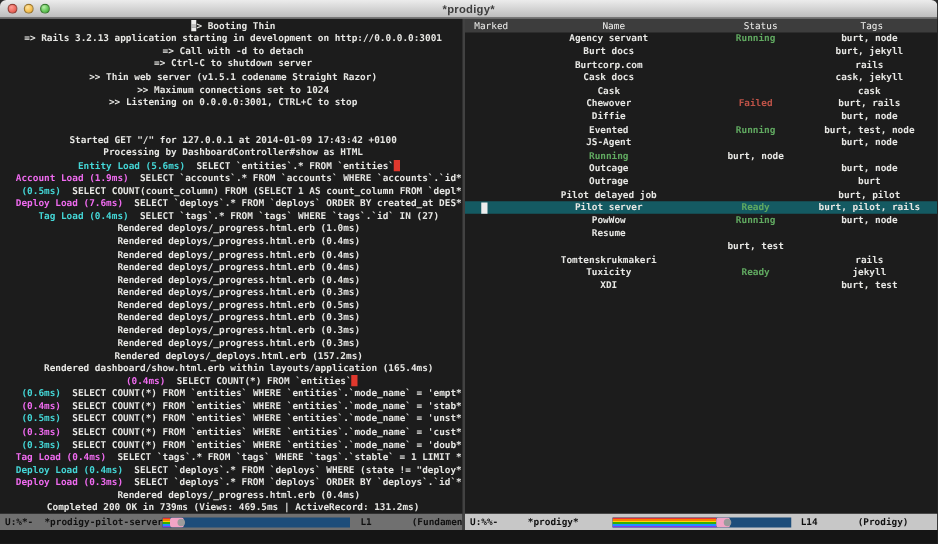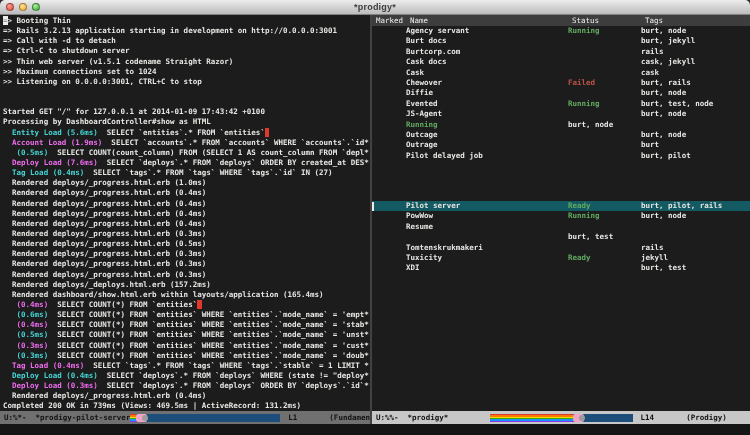--- a/index.html
+++ b/index.html
@@ -1,19 +1,19 @@
 <!DOCTYPE html>
 <html style="--cyan: #44d6d6; --magenta: #f06bf0; --green: #61aa61; --red: #bf5348; --selection_teal: #145a62; --cursor_red: #e0382d; --nyan_blue: #1d4d7a;"><head>
 <meta charset="utf-8">
 <style>
   html,body { margin:0; padding:0; background:#2a2a2a; }
   body { width:750px; height:435px; overflow:hidden; font-family:"DejaVu Sans Mono", monospace; }
 
   .window { width:750px; height:435px; display:flex; flex-direction:column;
-            border-radius:5px 5px 0 0; overflow:hidden; background:#1c1c1c; }
+            border-radius:5px 5px 0 0; overflow:hidden; background:#1c1c1c;text-align:center; }
 
   
   .titlebar { height:14px; flex:0 0 14px; background:linear-gradient(#ececec,#bcbcbc);
               border-bottom:1px solid #828282; position:relative;
               display:flex; align-items:center; justify-content:center; }
   .lights { position:absolute; left:6px; top:3px; display:flex; gap:5px; }
   .light { width:8px; height:8px; border-radius:50%; border:0.5px solid rgba(0,0,0,.35); box-sizing:border-box; }
   .light.close { background:radial-gradient(circle at 35% 30%, #ff9d96, #ec6a5e 60%, #d5473a); }
   .light.min   { background:radial-gradient(circle at 35% 30%, #ffe3a0, #f5bf4f 60%, #dfa12f); }
   .light.zoom  { background:radial-gradient(circle at 35% 30%, #b6f0a8, #61c555 60%, #3da631); }
@@ -37,21 +37,21 @@
 
   
   .list-header { height:11px; flex:0 0 11px; background:#3d3d3d;
                  display:grid; grid-template-columns:34px 162px 73px 1fr;
                  padding-left:4px; align-items:center;
                  font-size:7.5px; font-weight:normal; color:#f0f0ee; white-space:pre; }
   .list { flex:1; overflow:hidden; }
   .list-row { height:10.4px; display:grid; grid-template-columns:34px 162px 73px 1fr;
               padding-left:0; align-items:center; line-height:10.4px;
               font-size:7.5px; font-weight:bold; color:#e7e7e4; white-space:pre; }
-  .list-row.selected { background:var(--selection_teal);margin-top:40px; }
+  .list-row.selected { background:var(--selection_teal); }
   .marker { display:inline-block; width:5px; height:9px; background:#ededed;
             margin-left:-3px; vertical-align:middle; }
   .status-running, .status-ready { color:var(--green); }
   .status-failed { color:var(--red); }
 
   
   .modeline { height:13px; flex:0 0 13px; display:flex; align-items:center;
               font-size:7.5px; font-weight:bold; color:#111; white-space:pre; overflow:hidden; }
   .modeline.inactive { background:#707070; }
   .modeline.active   { background:#c7c7c7; }

